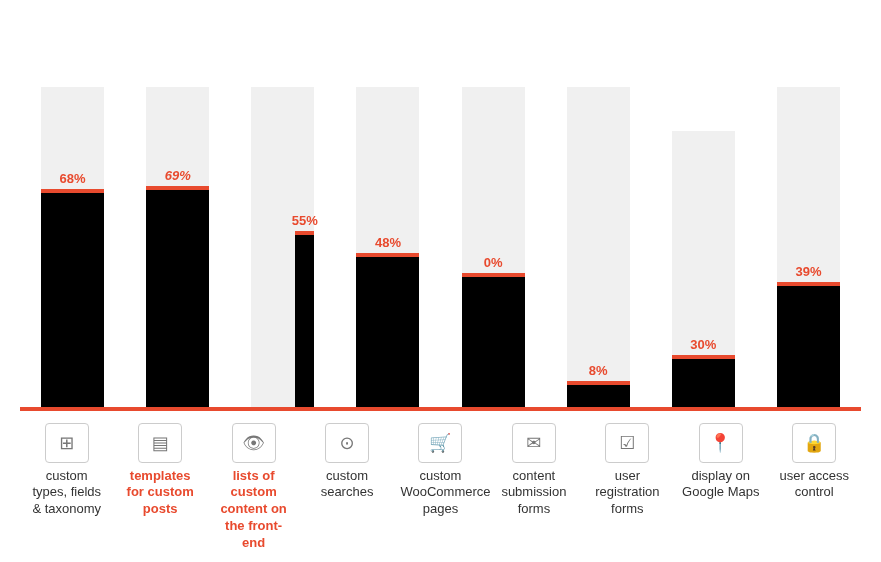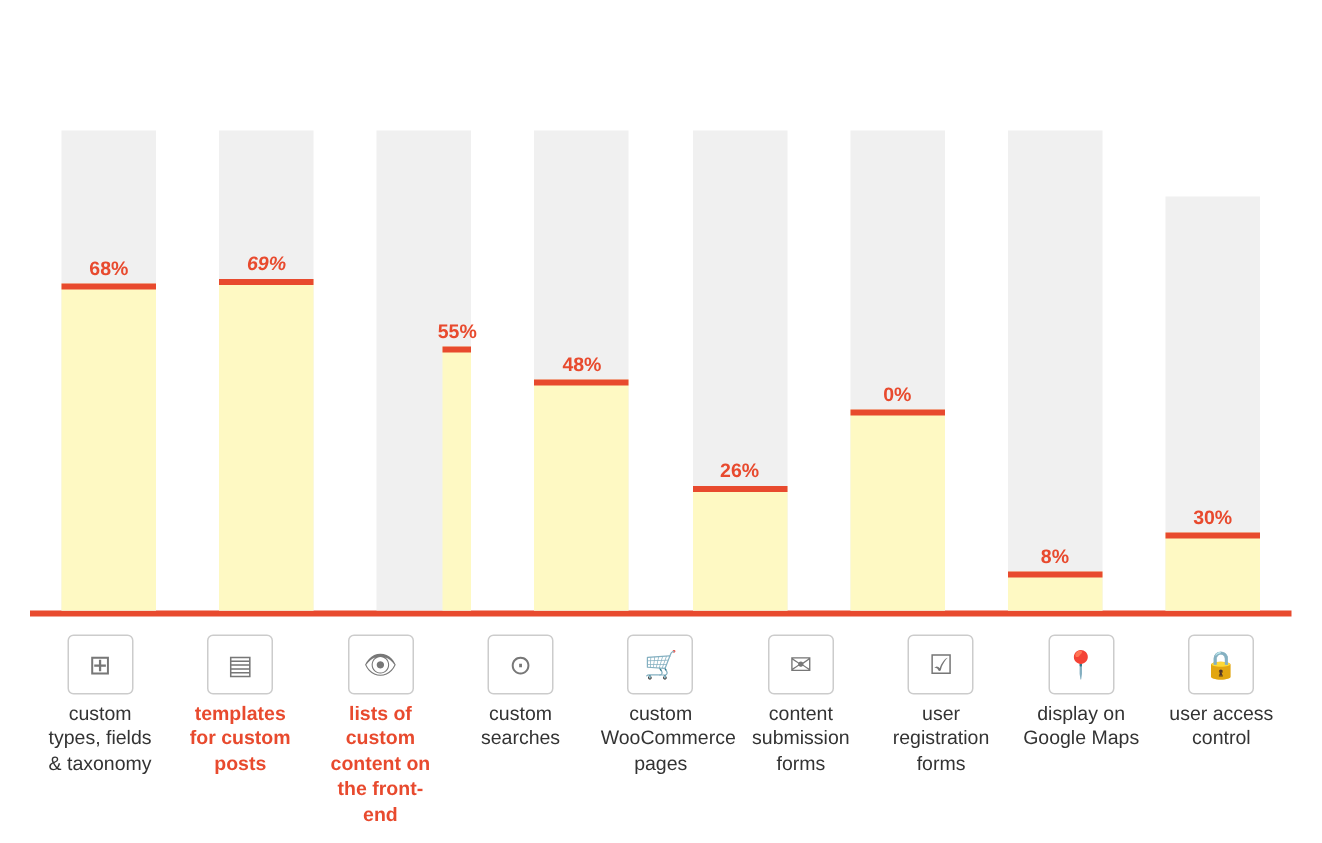--- a/index.html
+++ b/index.html
@@ -46,21 +46,21 @@
       width: 100%;
       background: #f0f0f0;
       position: relative;
       display: flex;
       flex-direction: column;
       justify-content: flex-start;
       align-items: center;
     }
     .bar-fill {
       width: 100%;
-      background: #fef9c3;
+      background: #000000;
       border-top: 4px solid #e84a2e;
       position: relative;
     }
     .bar-label {
       color: #e84a2e;
       font-size: 13px;
       font-weight: bold;
       position: absolute;
       top: -22px;
       left: 50%;
@@ -146,49 +146,49 @@
           <div class="bar-bg" style="height: 320px;">
             <div class="bar-fill" style="height: 154px; margin-top: 166px;">
               <span class="bar-label">48%</span>
             </div>
           </div>
         </div>
       </div>
       <div class="bar-group">
         <div class="bar-wrapper">
           <div class="bar-bg" style="height: 320px;">
-            <div class="bar-fill" style="height: 83px; margin-top: 237px;">
-              <span class="bar-label">26%</span>
-            </div>
-          </div>
-        </div>
-      </div>
-      <div class="bar-group">
-        <div class="bar-wrapper">
-          <div class="bar-bg" style="height: 320px;">
             <div class="bar-fill" style="height: 134px; margin-top: 186px;">
               <span class="bar-label">0%</span>
             </div>
           </div>
         </div>
       </div>
       <div class="bar-group">
         <div class="bar-wrapper">
           <div class="bar-bg" style="height: 320px;">
             <div class="bar-fill" style="height: 26px; margin-top: 294px;">
               <span class="bar-label">8%</span>
             </div>
           </div>
         </div>
       </div>
       <div class="bar-group">
         <div class="bar-wrapper">
           <div class="bar-bg" style="height: 276px;">
             <div class="bar-fill" style="height: 96px; margin-top: 224px;">
               <span class="bar-label">30%</span>
+            </div>
+          </div>
+        </div>
+      </div>
+      <div class="bar-group">
+        <div class="bar-wrapper">
+          <div class="bar-bg" style="height: 320px;">
+            <div class="bar-fill" style="height: 125px; margin-top: 195px;">
+              <span class="bar-label">39%</span>
             </div>
           </div>
         </div>
       </div>
     </div>
   <div class="baseline"></div>
   <div class="icons-area" id="icons-area">
   <div class="icon-group">
         <div class="icon-box">⊞</div>
         <div class="icon-label">custom types, fields &amp; taxonomy</div>

